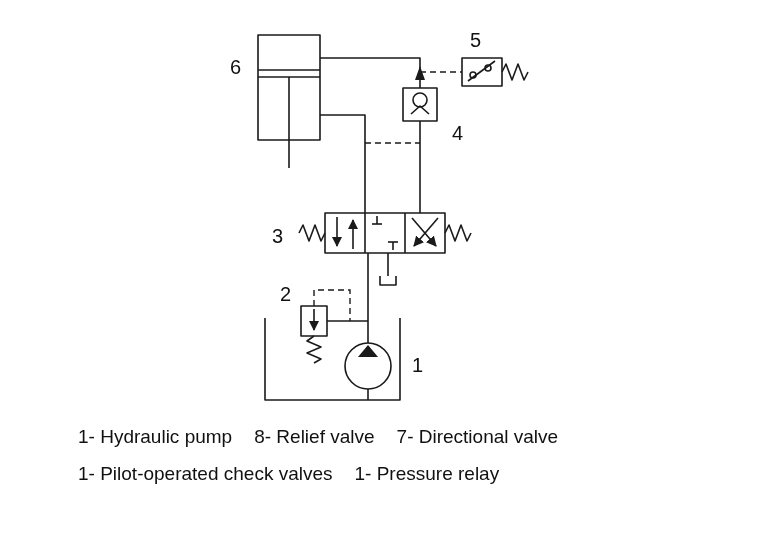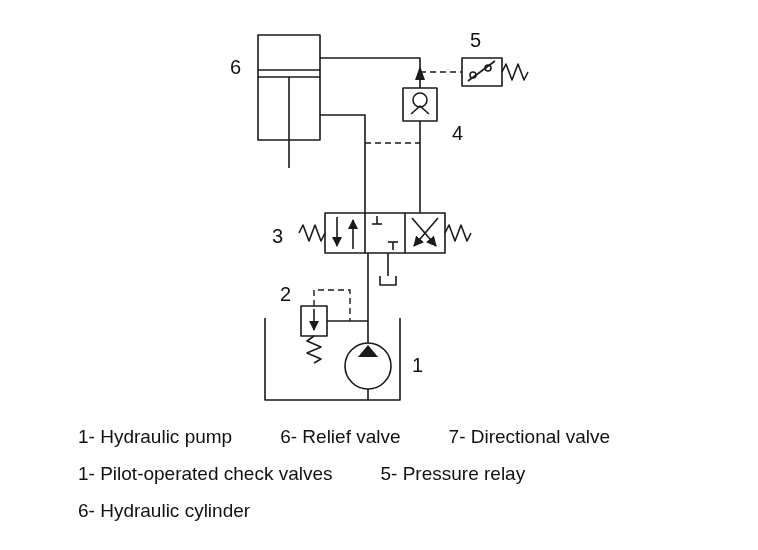--- a/index.html
+++ b/index.html
@@ -12,21 +12,21 @@
   }
   .canvas svg { position:absolute; left:0; top:0; }
   .st  { stroke:#1a1a1a; stroke-width:1.6; fill:none; stroke-linejoin:round; }
   .dash{ stroke:#1a1a1a; stroke-width:1.4; fill:none; stroke-dasharray:6 4; }
   .fillshape { fill:#1a1a1a; stroke:none; }
   .lbl { font-family:"Liberation Sans", sans-serif; font-size:20px; fill:#111111; stroke:none; }
   .legend {
     position:absolute; left:78px; top:427px;
     color:#111111; font-size:19px; line-height:19px;
   }
-  .legend-row { display:flex; column-gap:48px; margin-bottom:18px; white-space:nowrap;text-align:center; }
+  .legend-row { display:flex; column-gap:22px; margin-bottom:18px; white-space:nowrap;text-align:center; }
 </style>
 </head>
 <body>
 
 <div class="canvas">
 
   <svg width="758" height="420" viewBox="0 0 758 420">
     <defs>
       <marker id="ah" viewBox="0 0 10 10" refX="9" refY="5" markerWidth="6.5" markerHeight="6.5" orient="auto">
         <path d="M0 0 L10 5 L0 10 Z" fill="#1a1a1a"></path>
@@ -103,25 +103,22 @@
       <text class="lbl" x="452" y="140">4</text>
       <text class="lbl" x="272" y="243">3</text>
       <text class="lbl" x="280" y="301">2</text>
       <text class="lbl" x="412" y="372">1</text>
     </g>
   </svg>
 
   <div class="legend">
     <div class="legend-row">
       <span>1- Hydraulic pump</span>
-      <span>6- Relief valve</span>
+      <span>8- Relief valve</span>
       <span>7- Directional valve</span>
     </div>
     <div class="legend-row">
       <span>1- Pilot-operated check valves</span>
-      <span>5- Pressure relay</span>
-    </div>
-    <div class="legend-row">
-      <span>6- Hydraulic cylinder</span>
+      <span>1- Pressure relay</span>
     </div>
   </div>
 
 </div>
 
 </body></html>

